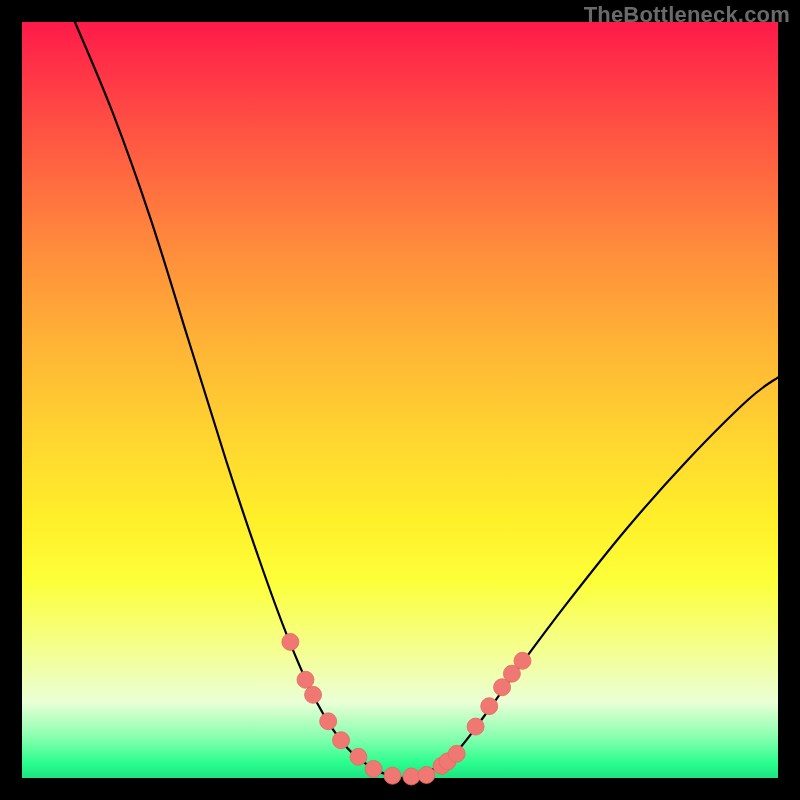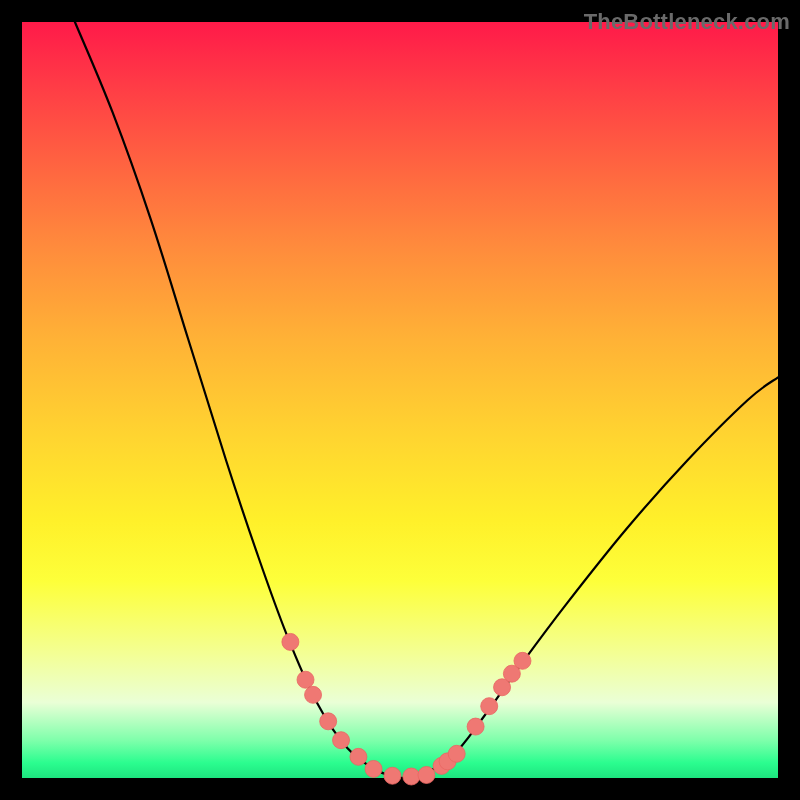--- a/index.html
+++ b/index.html
@@ -28,21 +28,21 @@
       #fdff3a 74%,
       #f4ff8f 83%,
       #eaffd6 90%,
       #7fffab 95%,
       #2bfd8f 98%,
       #1de47f 100%
     );
   }
   .watermark {
     position: absolute;
-    top: 9px;
+    top: 2px;
     right: 10px;
     font-size: 22px;
     font-weight: 600;
     color: #6a6a6a;
     letter-spacing: 0.2px;
     z-index: 10;
   }
   svg.plot {
     position: absolute;
     left: 22px;

